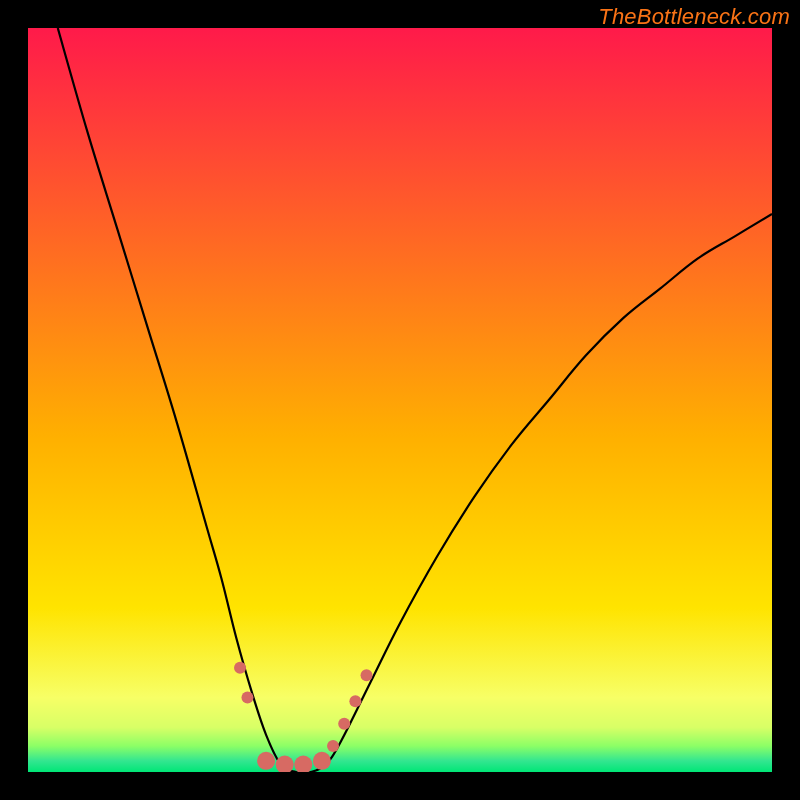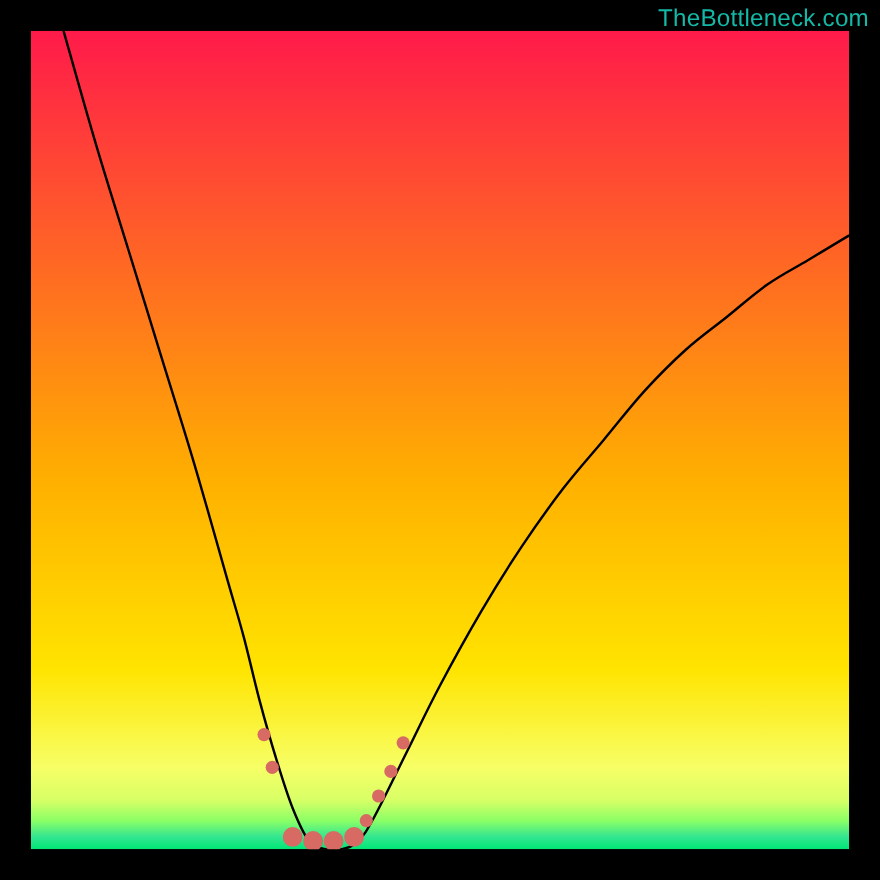--- a/index.html
+++ b/index.html
@@ -14,25 +14,26 @@
   .outer {
     position: relative;
     width: 800px;
     height: 800px;
     background: #000;
   }
   .watermark {
     position: absolute;
     top: 4px;
     right: 10px;
-    color: #14b8a6;
+    color: #f97316;
     font-size: 22px;
     font-weight: 500;
     letter-spacing: 0.2px;
     z-index: 10;
+    font-style: italic;
   }
   .plot {
     position: absolute;
     left: 28px;
     top: 28px;
     width: 744px;
     height: 744px;
   }
   .plot svg {
     display: block;

